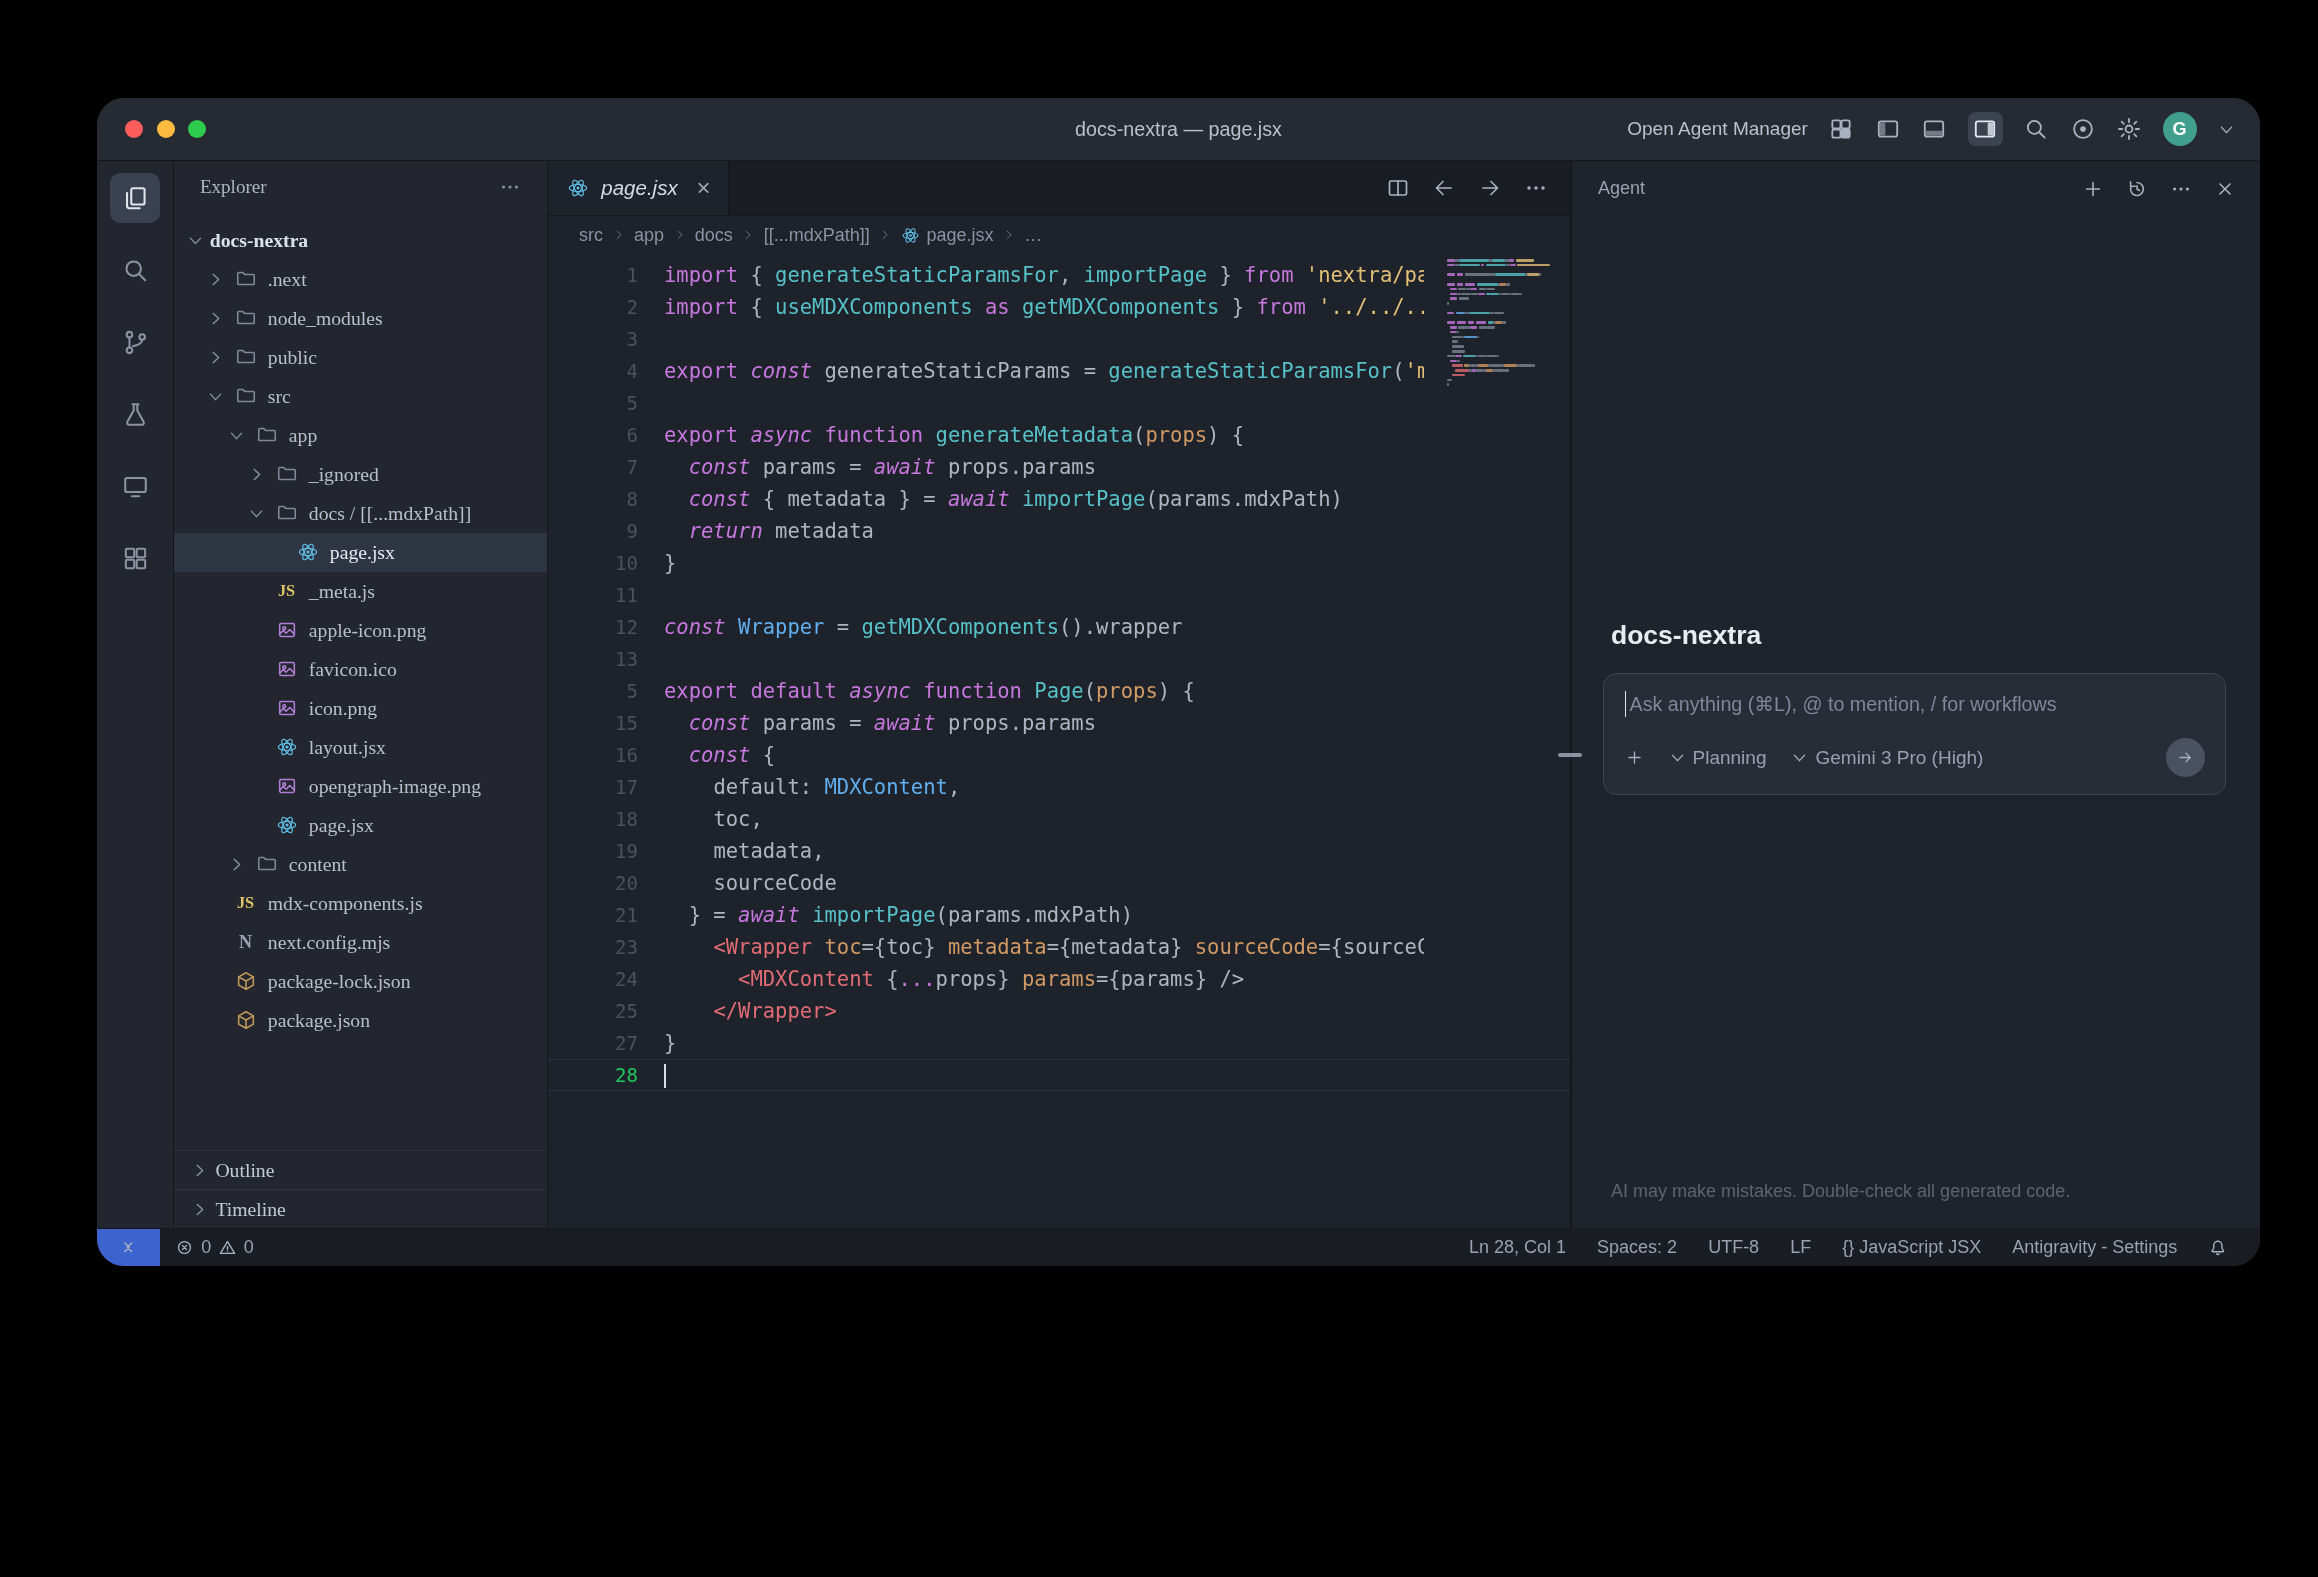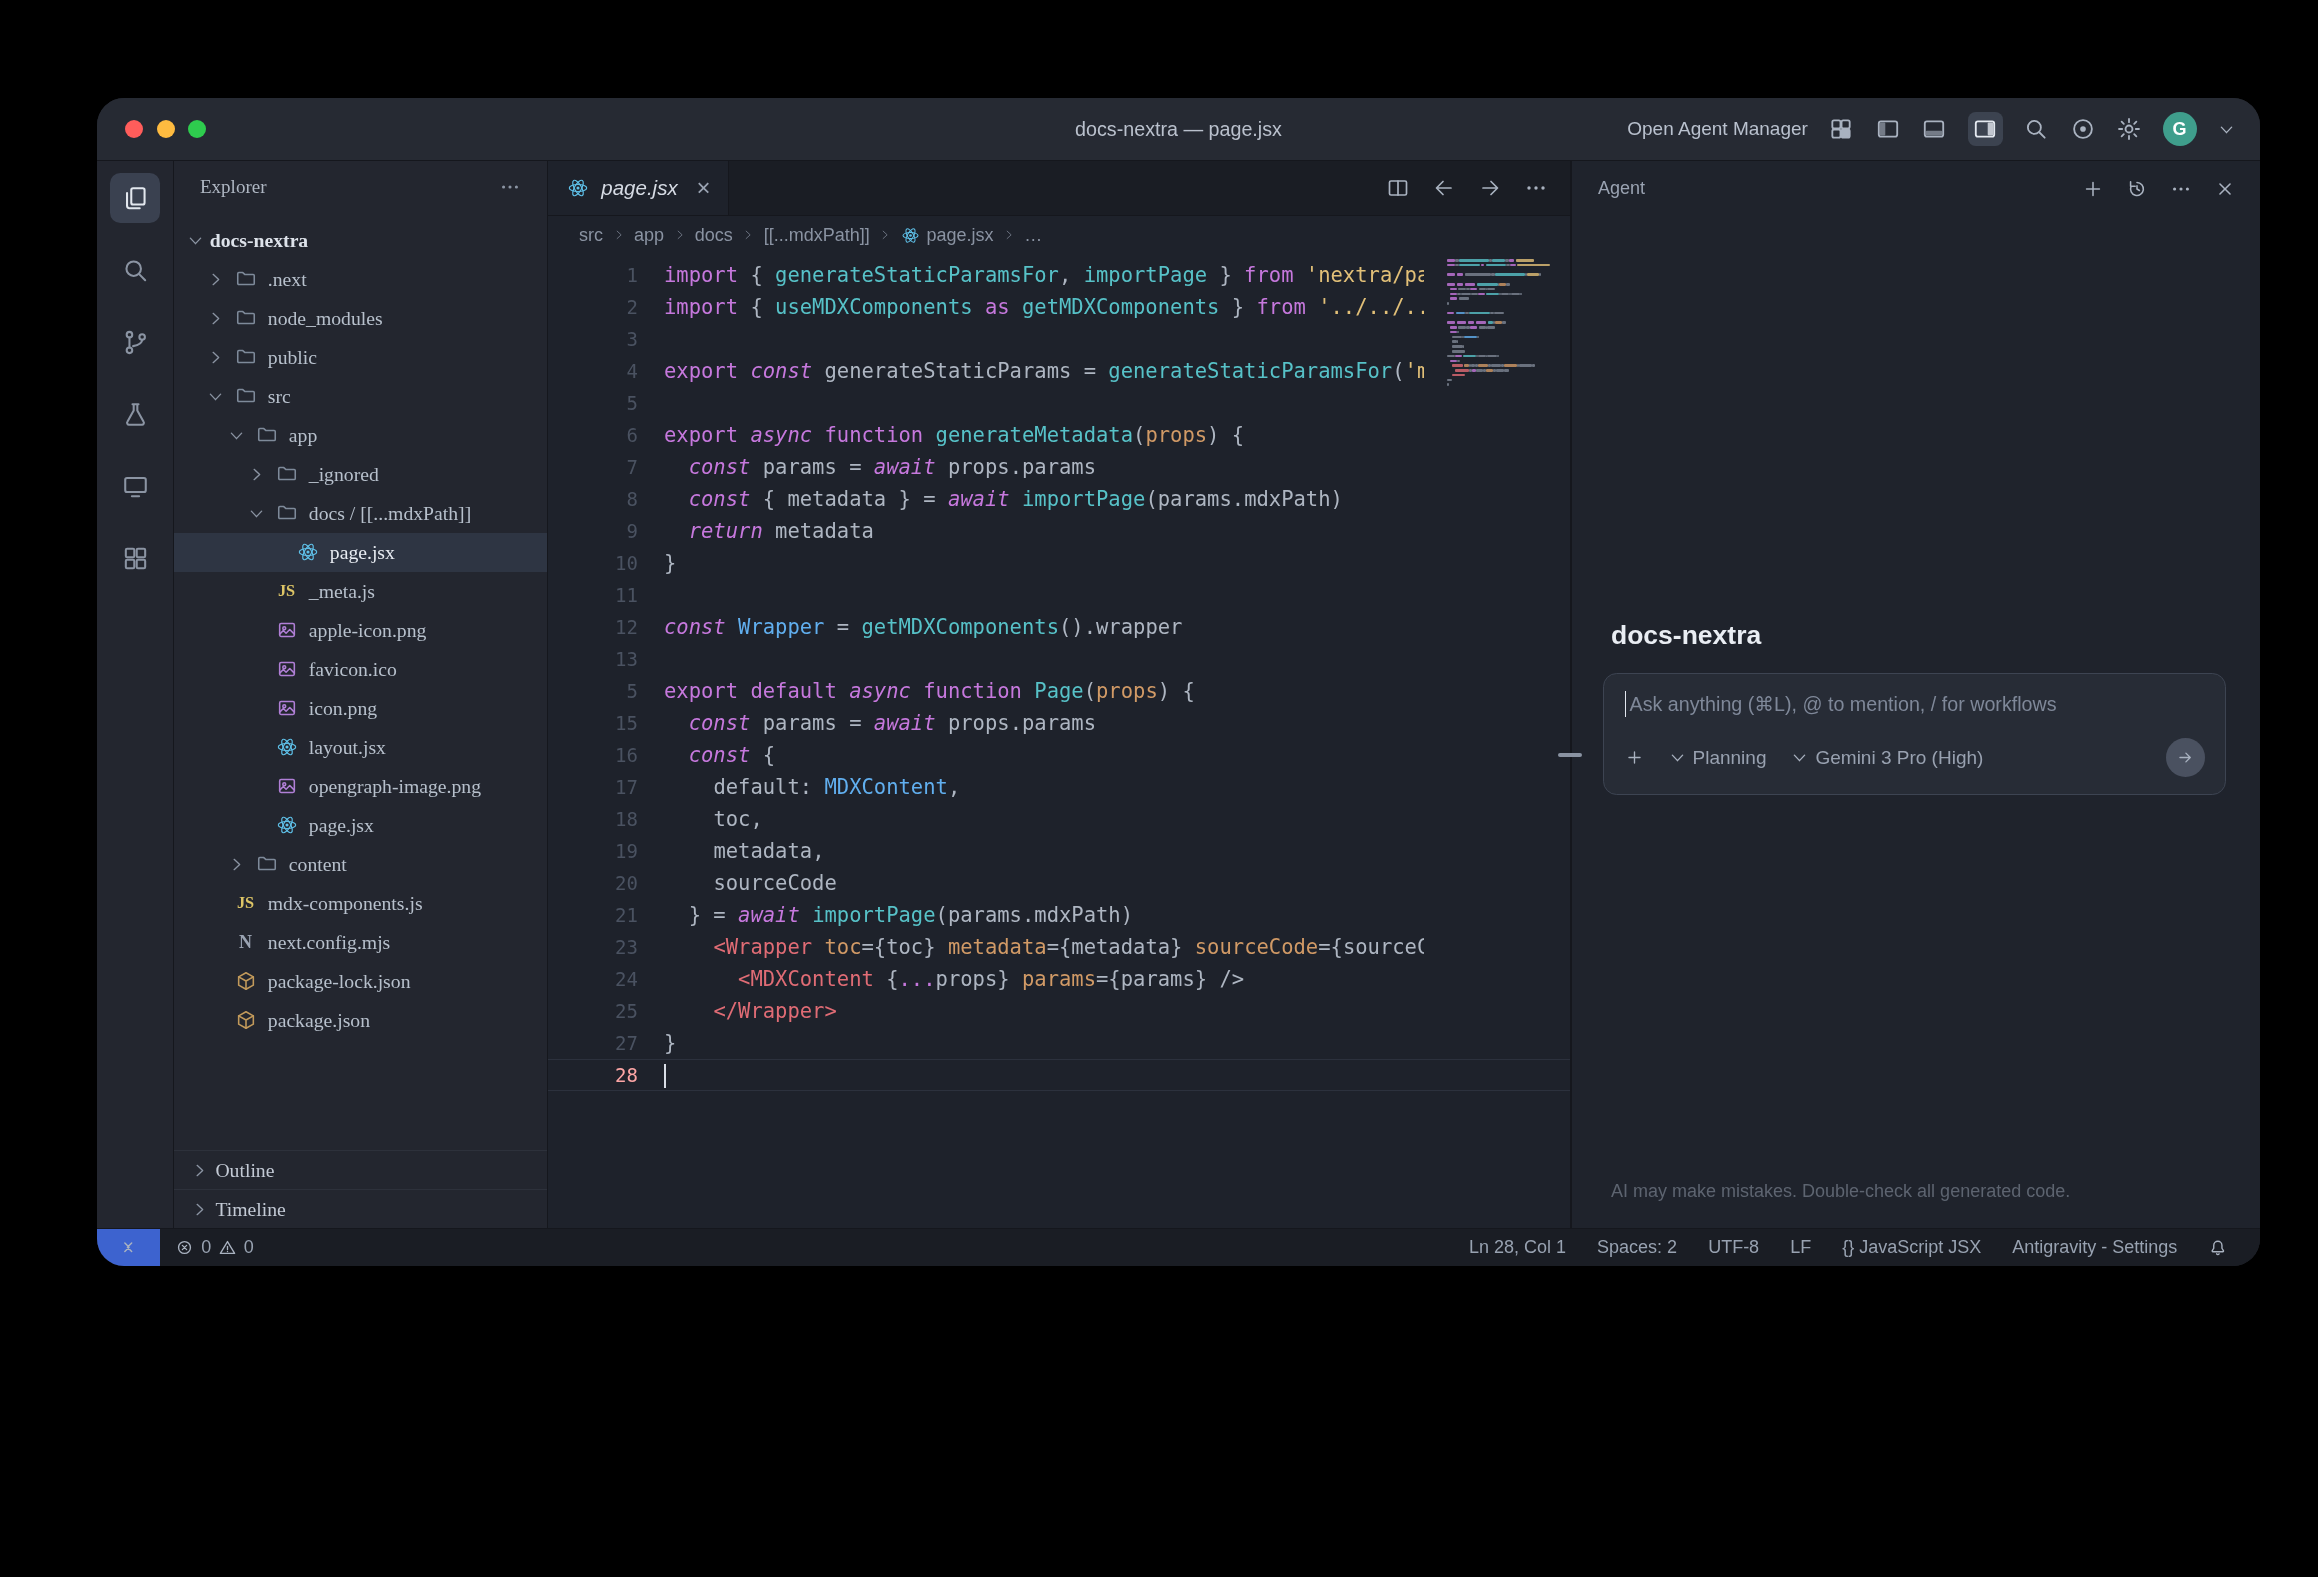--- a/index.html
+++ b/index.html
@@ -62,21 +62,21 @@
   .breadcrumb { height:38px; flex:0 0 auto; display:flex; align-items:center; padding-left:31px;
     gap:8.6px; color:#8a93a2; font-size:18px; }
   .bc-item { display:flex; align-items:center; gap:6.8px; }
   .bc-item svg { width:19px; height:19px; }
   .bc-sep { display:flex; color:#6b7380; } .bc-sep svg { width:13.7px; height:13.7px; }
   .code-wrap { flex:1; position:relative; overflow:hidden; padding-top:5.1px;
     font-family:"DejaVu Sans Mono","Liberation Mono",monospace; font-size:20.5px; }
   .line { height:32px; display:flex; align-items:center; padding-right:146px; }
   .line.current { box-shadow: inset 0 0.9px 0 #2c313d, inset 0 -0.9px 0 #2c313d; }
   .ln { width:90px; flex:0 0 auto; text-align:right; color:#4a5261; font-size:19px; }
-  .line.current .ln { color:#fca5a5; }
+  .line.current .ln { color:#22c55e; }
   .lt { margin-left:26px; white-space:pre; overflow:hidden; color:#aeb6c2; }
   .tok-k{color:#c678dd}.tok-ki{color:#c678dd;font-style:italic}.tok-f{color:#57c2c8}
   .tok-c{color:#61afef}.tok-s{color:#e2c078}.tok-o{color:#d19a66}.tok-t{color:#e06c75}
   .tok-v{color:#aeb6c2}.tok-d{color:#aeb6c2}
   .code-cursor { display:inline-block; width:1.7px; height:24px; background:#d9dee6; vertical-align:middle; }
   .minimap { position:absolute; top:5.1px; right:6.8px; width:116px; overflow:hidden; }
   .mm-line { height:2.6px; margin-bottom:2.2px; display:flex; }
   .mm-tok { height:2.6px; border-radius:0.9px; flex:0 0 auto; }
   
   .agent { width:690px; flex:0 0 auto; background:#1f232c; border-left:2.6px solid #15171d; position:relative; }

